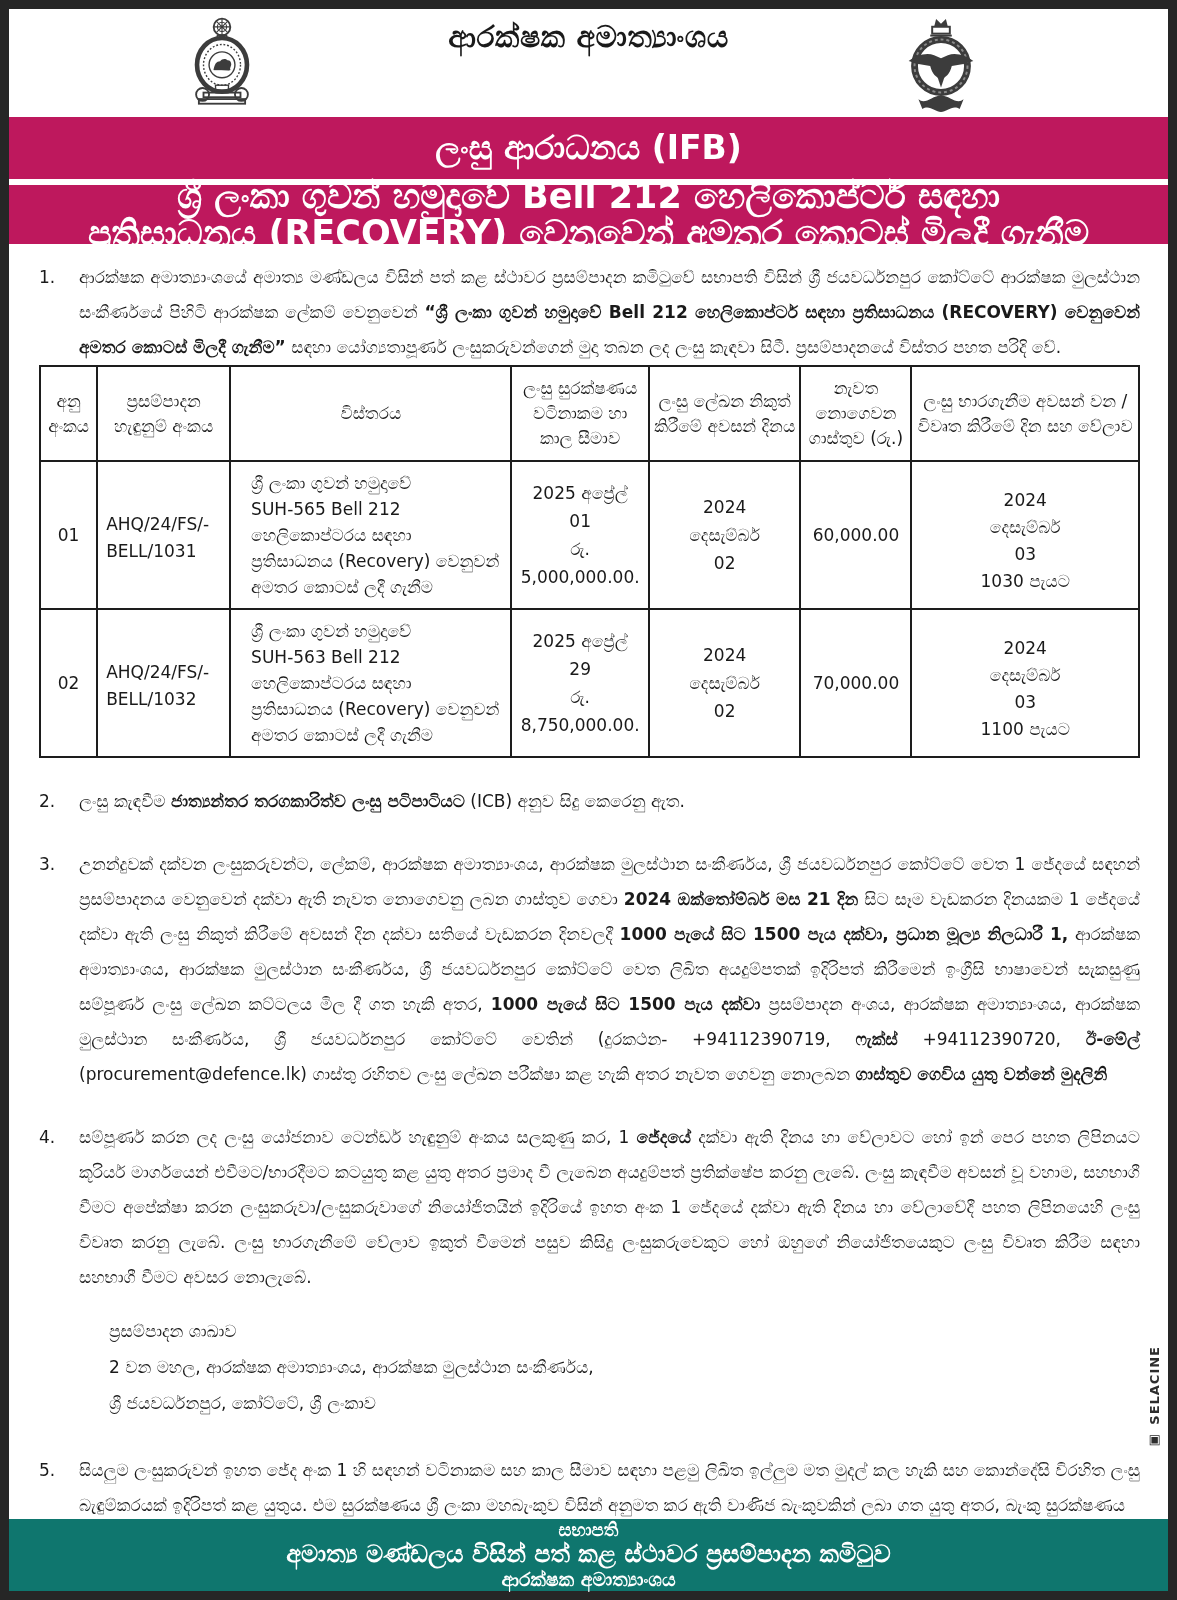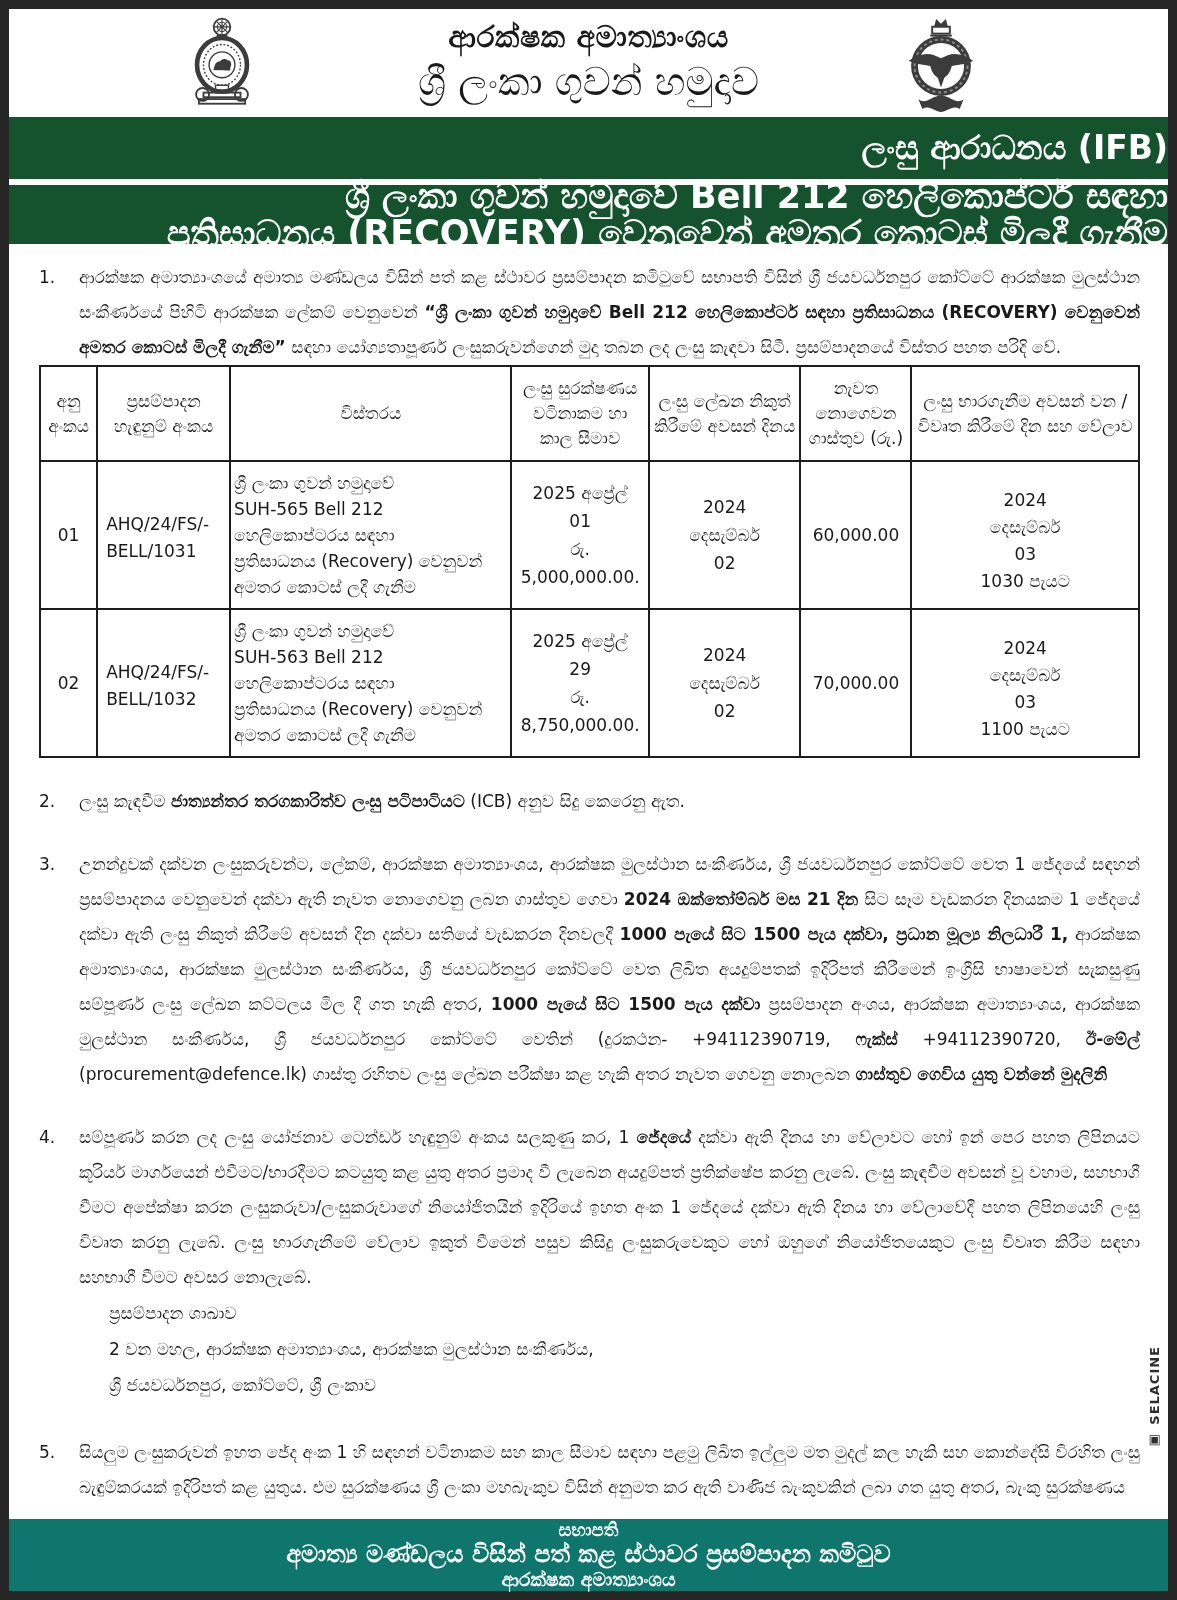--- a/index.html
+++ b/index.html
@@ -11,53 +11,53 @@
     position:relative;margin:0 auto;
   }
   
   .header-box{background:#ffffff;height:108px;position:relative;flex:0 0 auto;}
   .emblem-left{position:absolute;left:176px;top:5px;width:74px;height:98px;}
   .emblem-right{position:absolute;right:186px;top:6px;width:82px;height:100px;}
   .header-titles{position:absolute;left:0;right:0;top:10px;text-align:center;}
   .ministry{font-size:30px;font-weight:bold;letter-spacing:0.5px;}
   .force{font-size:39px;font-weight:normal;margin-top:4px;}
   
-  .band{background:#14532d;color:#ffffff;text-align:center;flex:0 0 auto;
-        display:flex;flex-direction:column;justify-content:center;align-items:flex-end;}
+  .band{background:#be185d;color:#ffffff;text-align:center;flex:0 0 auto;
+        display:flex;flex-direction:column;justify-content:center;align-items:center;}
   .band-ifb{height:62px;font-size:33px;font-weight:bold;}
   .gap-white{height:6px;background:#ffffff;flex:0 0 auto;}
   .band-sub{height:59px;font-size:35px;font-weight:bold;line-height:37px;}
   
   .content{background:#ffffff;flex:1 1 auto;position:relative;
            padding:10px 28px 0 30px;font-size:17px;overflow:hidden;}
   .para{display:flex;align-items:flex-start;}
   .para-num{flex:0 0 40px;line-height:35px;}
   .para-text{flex:1 1 auto;text-align:justify;line-height:35px;}
   .b{font-weight:bold;}
   .indent-block{margin-left:70px;line-height:36px;white-space:pre-line;}
   .pre{white-space:pre-line;}
   
   table.tender{border-collapse:collapse;width:100%;table-layout:fixed;border-radius:29px;}
   table.tender th,table.tender td{border:2px solid #1d1d1d;}
   table.tender th{font-weight:normal;font-size:17px;line-height:25px;padding:9px 3px;text-align:center;vertical-align:middle;}
   table.tender td{font-size:17px;vertical-align:middle;}
   td.c-no{text-align:center;}
   td.c-ref{text-align:left;padding:8px 4px 8px 8px;line-height:27px;vertical-align:top;padding-top:14px;}
-  td.c-desc{text-align:left;padding:8px 6px 8px 3px;line-height:26px;}
+  td.c-desc{text-align:left;padding:8px 6px 8px 20px;line-height:26px;}
   td.c-sec{text-align:center;line-height:28px;}
   td.c-issue{text-align:center;line-height:28px;}
   td.c-fee{text-align:center;vertical-align:top;font-size:18px;}
   td.c-close{text-align:center;vertical-align:top;padding-top:12px;line-height:27px;}
   tr.data-row{height:106px;}
   
   .sp-p1{margin-top:6px;}
   .sp-p2{margin-top:26px;}
   .sp-p3{margin-top:28px;}
   .sp-p4{margin-top:28px;}
-  .sp-addr{}
+  .sp-addr{margin-top:18px;}
   .sp-p5{margin-top:32px;}
   
   .watermark{position:absolute;right:6px;bottom:70px;
              writing-mode:vertical-rl;transform:rotate(180deg);
              font-size:13px;font-weight:bold;letter-spacing:1px;color:#2d2d2d;}
   .watermark .wm-icon{font-size:13px;margin-bottom:3px;}
   
   .footer{background:#0f766e;color:#ffffff;height:72px;flex:0 0 auto;
           display:flex;flex-direction:column;justify-content:center;align-items:center;
           text-align:center;font-weight:bold;}
@@ -84,21 +84,20 @@
         <path d="M31 59h18" stroke-width="1.5"></path>
         <rect x="20" y="84" width="40" height="5" stroke-width="2"></rect>
         <rect x="15" y="91" width="50" height="5" stroke-width="2"></rect>
         <circle cx="19" cy="86" r="7" stroke-width="2"></circle>
         <circle cx="61" cy="86" r="7" stroke-width="2"></circle>
         <rect x="33" y="76" width="14" height="8" stroke-width="1.5"></rect>
       </g>
     </svg>
     <div class="header-titles">
       <div class="ministry">ආරක්ෂක අමාත්‍යාංශය</div>
-      <div class="force">ශ්‍රී ලංකා ගුවන් හමුදාව</div>
     </div>
     <svg class="emblem-right" viewBox="0 0 82 102">
       <g fill="none" stroke="#3c3c3c">
         <path d="M34 12l2-8 5 5 5-5 2 8z" fill="#3c3c3c" stroke="none"></path>
         <rect x="32" y="12" width="18" height="7" stroke-width="2"></rect>
         <path d="M30 21h22" stroke-width="2"></path>
         <circle cx="41" cy="52" r="27" stroke-width="7"></circle>
         <circle cx="41" cy="52" r="27" stroke-width="2" stroke-dasharray="3 3" stroke="#8a8a8a"></circle>
         <path d="M8 47c8-6 18-9 26-6l7 3 7-3c8-3 18 0 26 6l-10 3-12 2c-2 8-6 12-11 13-5-1-9-5-11-13l-12-2z" fill="#3c3c3c" stroke="none"></path>
         <path d="M37 62l4 12 4-12z" fill="#3c3c3c" stroke="none"></path>

